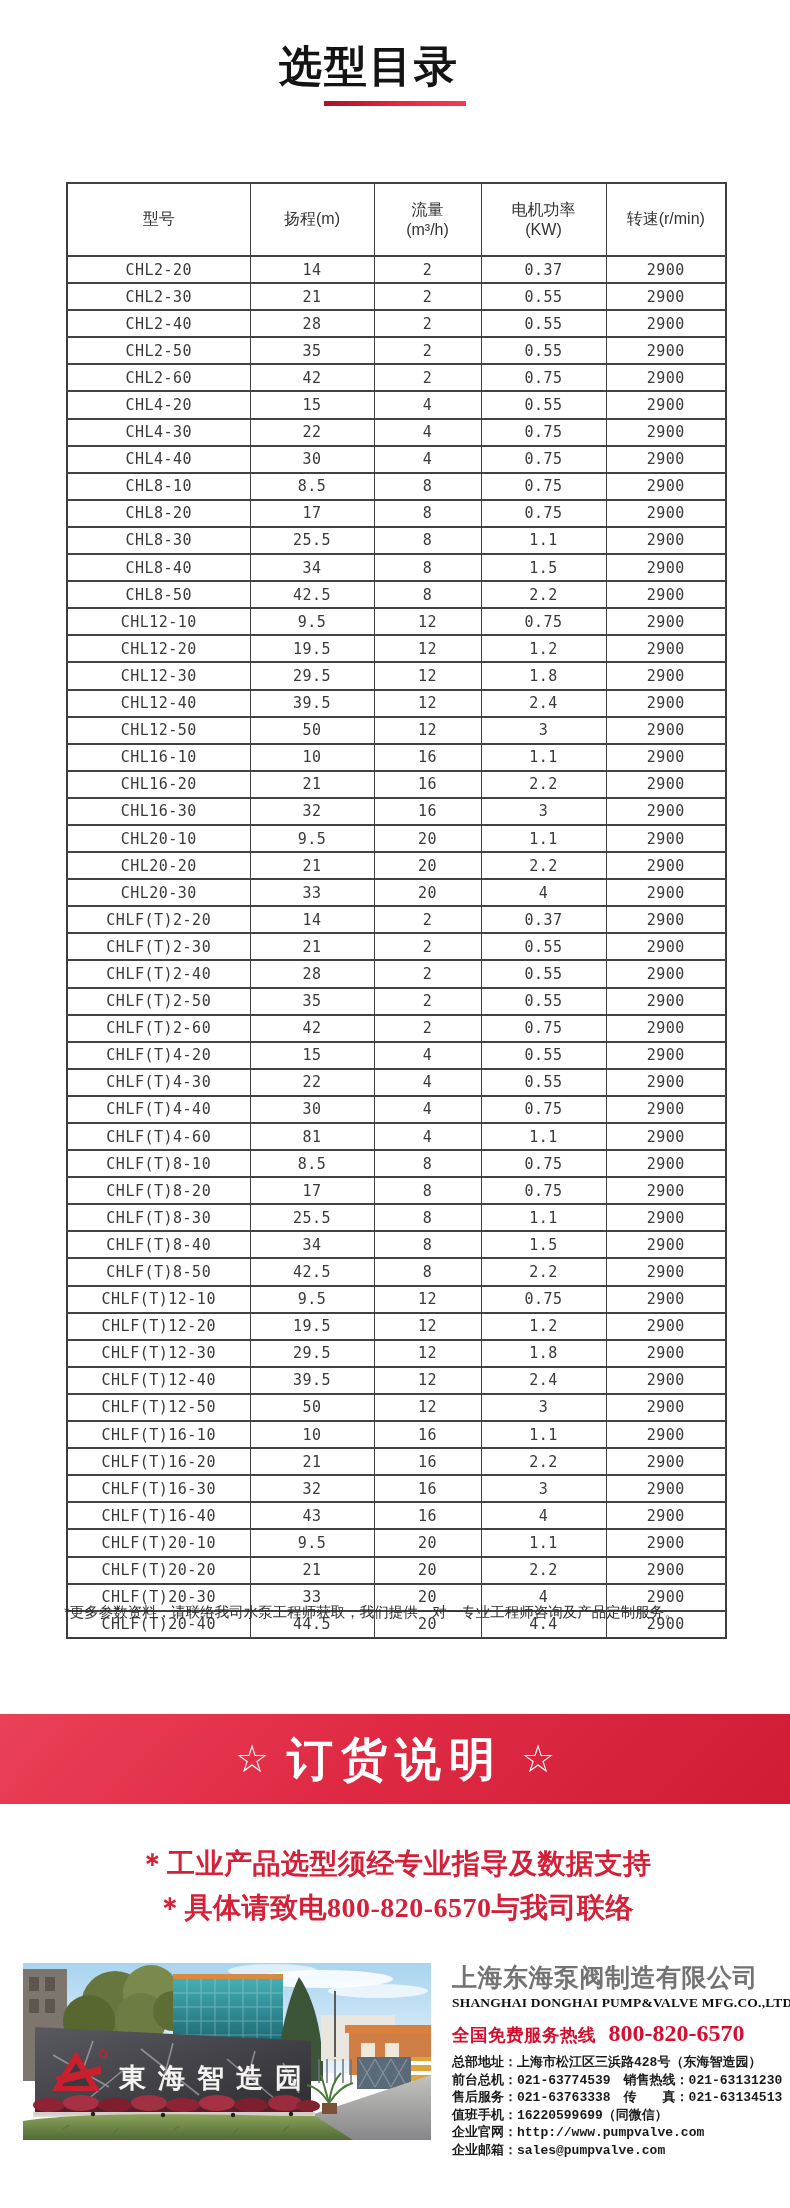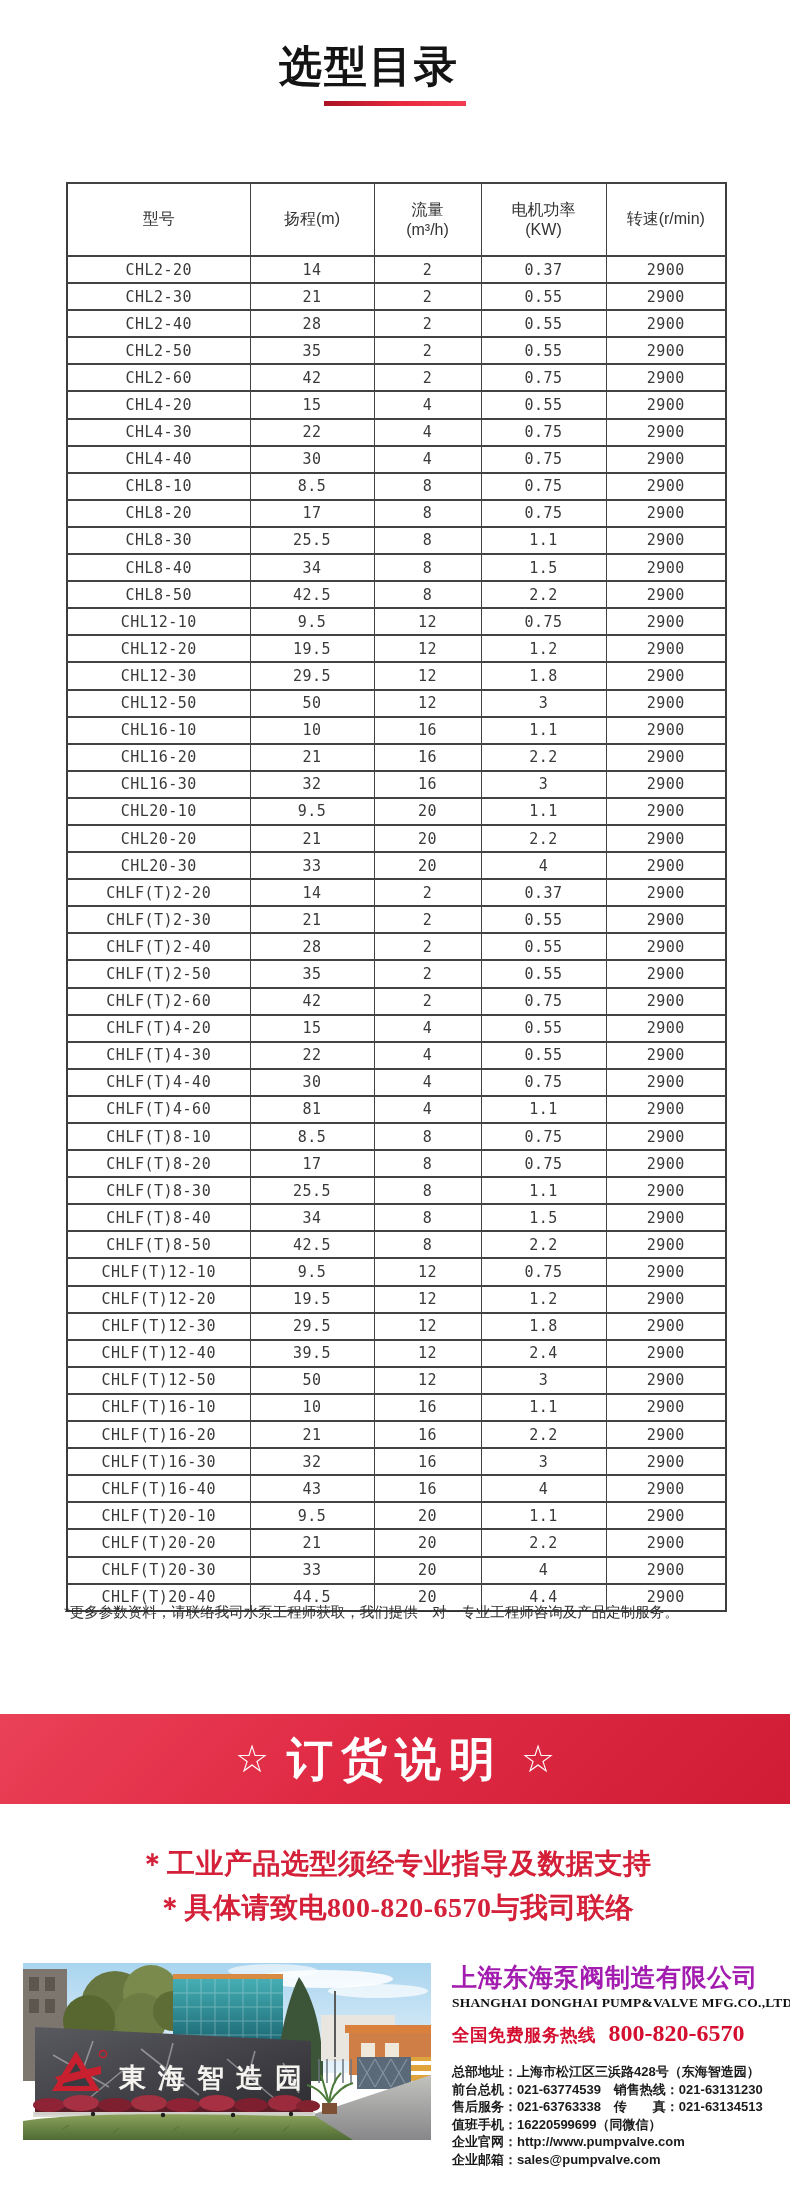--- a/index.html
+++ b/index.html
@@ -26,27 +26,27 @@
       display:flex;align-items:center;justify-content:center;color:#fff;}
   .banner .star{font-size:38px;font-weight:400;line-height:90px;}
   .banner .banner-title{font-size:46px;font-weight:900;letter-spacing:8px;margin:0 18px;line-height:90px;}
   
   .notice{position:absolute;top:1842px;left:0;width:790px;text-align:center;
       font-family:"Liberation Serif","DejaVu Serif",serif;font-weight:700;color:#d42038;}
   .notice div{font-size:28px;line-height:44px;letter-spacing:.5px;}
   
   .photo{position:absolute;top:1963px;left:23px;width:408px;height:177px;}
   .company{position:absolute;top:1962px;left:452px;width:320px;}
-  .company-name{font-size:25px;font-weight:900;color:#a21caf;letter-spacing:.5px;line-height:31px;white-space:nowrap;}
+  .company-name{font-size:25px;font-weight:900;color:#737373;letter-spacing:.5px;line-height:31px;white-space:nowrap;}
   .company-en{font-size:13.5px;font-weight:700;color:#101010;letter-spacing:.2px;white-space:nowrap;
       font-family:"Liberation Serif","DejaVu Serif",serif;margin-top:2px;}
   .hotline{margin-top:9px;white-space:nowrap;color:#d40e2e;font-weight:900;}
   .hotline .hotline-label{font-size:17.5px;letter-spacing:.5px;}
   .hotline .hotline-number{font-size:24px;font-family:"Liberation Serif","DejaVu Serif",serif;margin-left:8px;}
-  .details{margin-top:16px;font-family:Liberation Sans, sans-serif;}
+  .details{margin-top:7px;font-family:Liberation Mono, monospace;}
   .details div{font-size:13px;font-weight:700;color:#1a1a1a;line-height:17.6px;white-space:nowrap;}
 </style>
 </head>
 <body>
 
 <div id="page">
 
   <div class="page-title">选型目录</div>
   <div class="title-underline"></div>
 
@@ -171,20 +171,27 @@
           <td>19.5</td>
           <td>12</td>
           <td>1.2</td>
           <td>2900</td>
         </tr>
         <tr>
           <td>CHL12-30</td>
           <td>29.5</td>
           <td>12</td>
           <td>1.8</td>
+          <td>2900</td>
+        </tr>
+        <tr>
+          <td>CHL12-40</td>
+          <td>39.5</td>
+          <td>12</td>
+          <td>2.4</td>
           <td>2900</td>
         </tr>
         <tr>
           <td>CHL12-50</td>
           <td>50</td>
           <td>12</td>
           <td>3</td>
           <td>2900</td>
         </tr>
         <tr>

